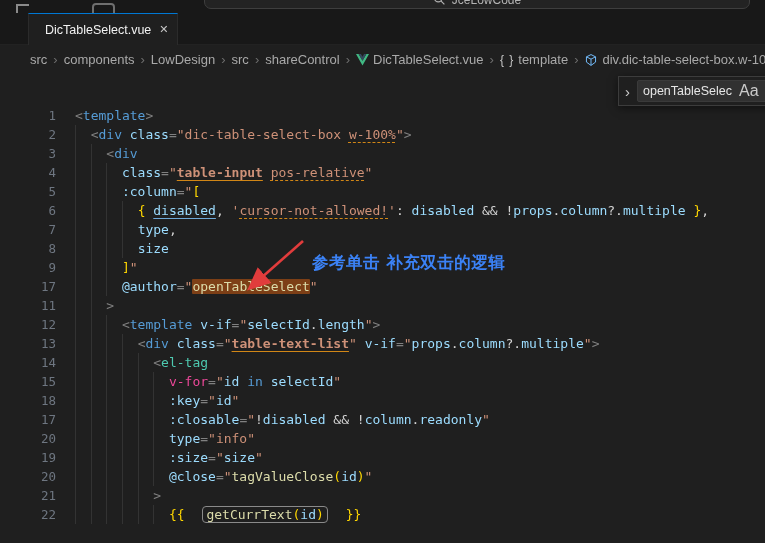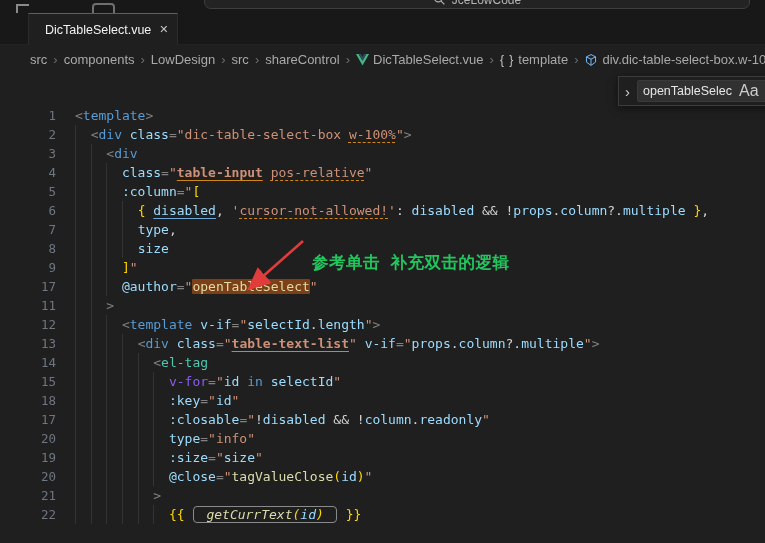--- a/index.html
+++ b/index.html
@@ -96,32 +96,32 @@
   .blame { color:#8a8a8a; font-family:"Liberation Sans", sans-serif; font-size:12px; }
 
   
   .c-p    { color:#808080; }
   .c-tag  { color:#569cd6; }
   .c-comp { color:#4ec9b0; }
   .c-attr { color:#9cdcfe; }
   .c-str  { color:#ce9178; }
   .c-var  { color:#9cdcfe; }
   .c-kw   { color:#569cd6; }
-  .c-dir  { color:#8b5cf6; }
+  .c-dir  { color:#ec4899; }
   .c-fn   { color:#dcdcaa; }
   .c-brk  { color:#ffd700; }
   .c-op   { color:#d4d4d4; }
   .c-t    { color:#d4d4d4; }
 
   
   .d-udash  { text-decoration:underline dashed #d18616; text-decoration-thickness:1px; text-underline-offset:3px; }
   .d-usolid { text-decoration:underline solid #d18616; text-decoration-thickness:1px; text-underline-offset:3px;font-weight:bold; }
   .d-ublue  { text-decoration:underline solid #6ea8d8; text-decoration-thickness:1px; text-underline-offset:3px; }
   .d-match  { background:#7d3f16; border-radius:1px; }
-  .d-box    { border:1px solid #8a8a8a; border-radius:4px; padding:0 12px; margin:0 1px;font-style:italic; }
+  .d-box    { border:1px solid #8a8a8a; border-radius:4px; padding:0 3px; margin:0 10px; }
 
   
   .annotation-layer { position:absolute; inset:0; z-index:5; pointer-events:none; }
   .annotation-text {
     position:absolute; left:312px; top:252px;
     font-size:16.5px; font-weight:600; letter-spacing:0.5px;
     font-family:"DejaVu Sans", sans-serif;
   }
 </style>
 </head>
@@ -299,14 +299,14 @@
 
 <div class="annotation-layer">
   <svg width="765" height="543" style="position:absolute;inset:0;">
     <defs>
       <marker id="ah" markerWidth="9" markerHeight="8" refX="7" refY="4" orient="auto">
         <path d="M0,0 L9,4 L0,8 z" fill="#e13c3c"></path>
       </marker>
     </defs>
     <line x1="303" y1="241" x2="251" y2="287" stroke="#e13c3c" stroke-width="2.6" marker-end="url(#ah)"></line>
   </svg>
-  <div class="annotation-text" style="color: #22c55e; font-family: Liberation Mono, monospace;">参考单击 补充双击的逻辑</div>
+  <div class="annotation-text" style="color: #3b82f6;">参考单击 补充双击的逻辑</div>
 </div>
 
 </body></html>

